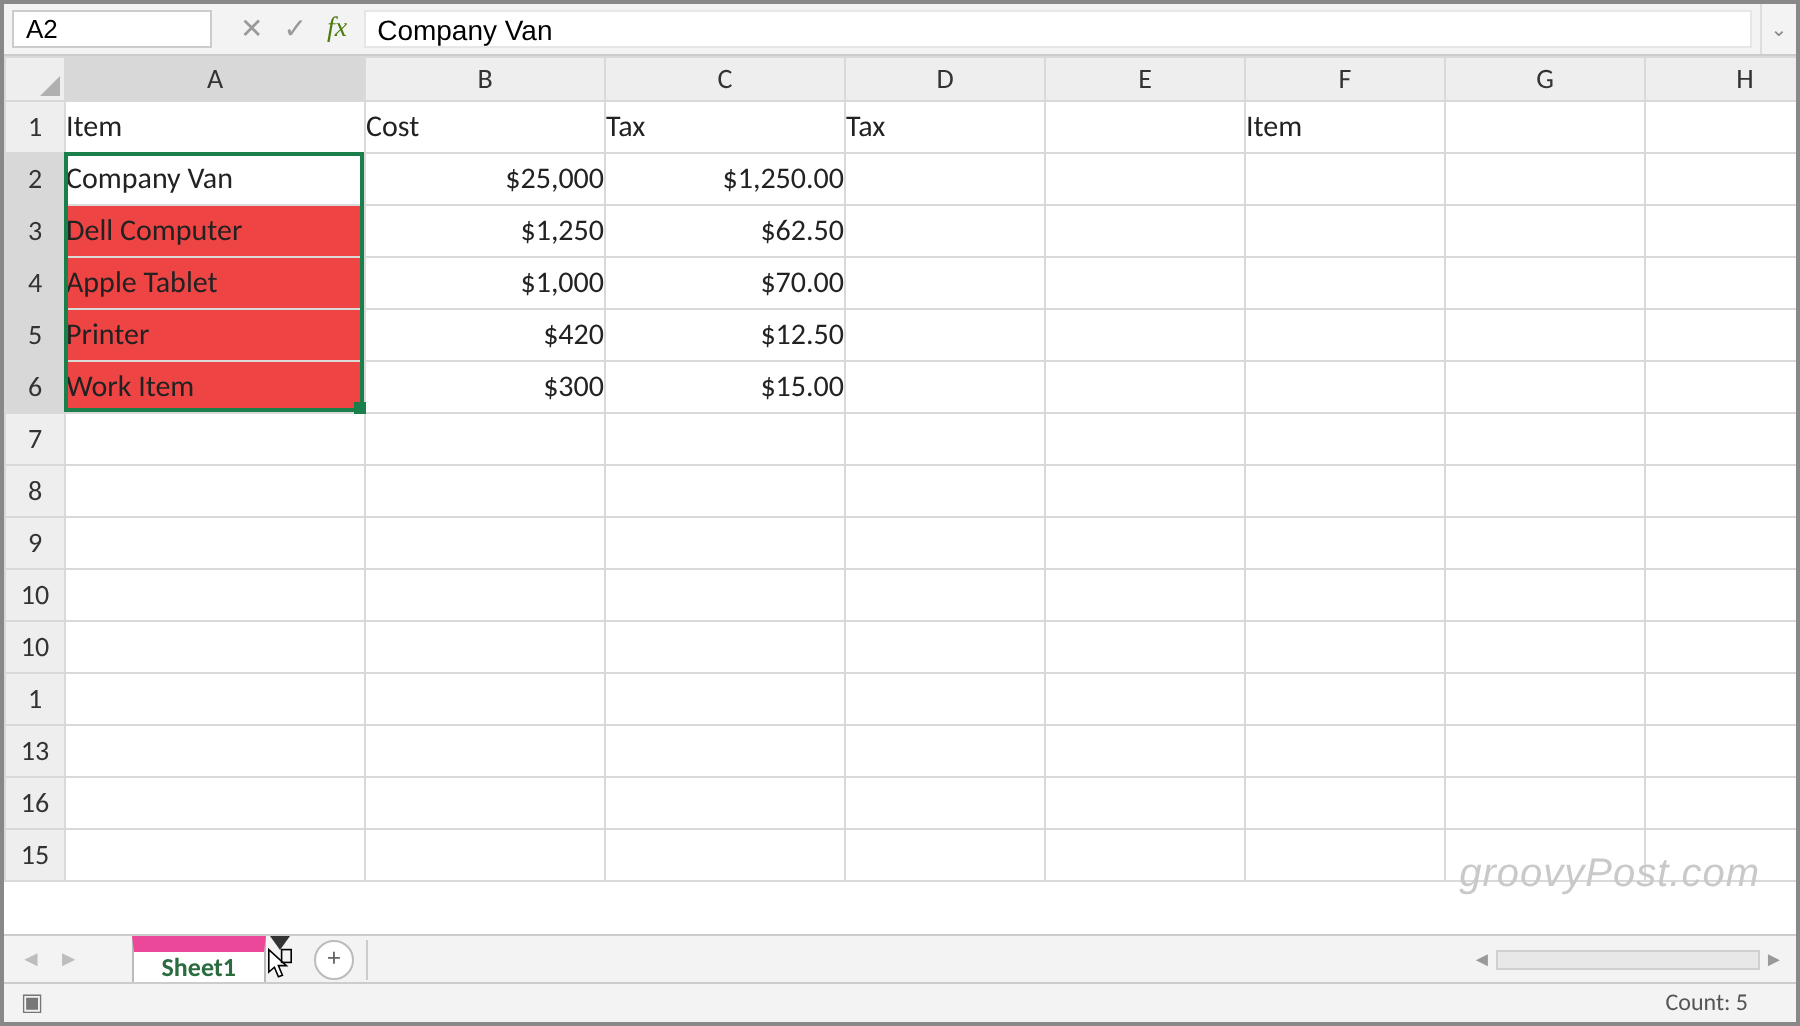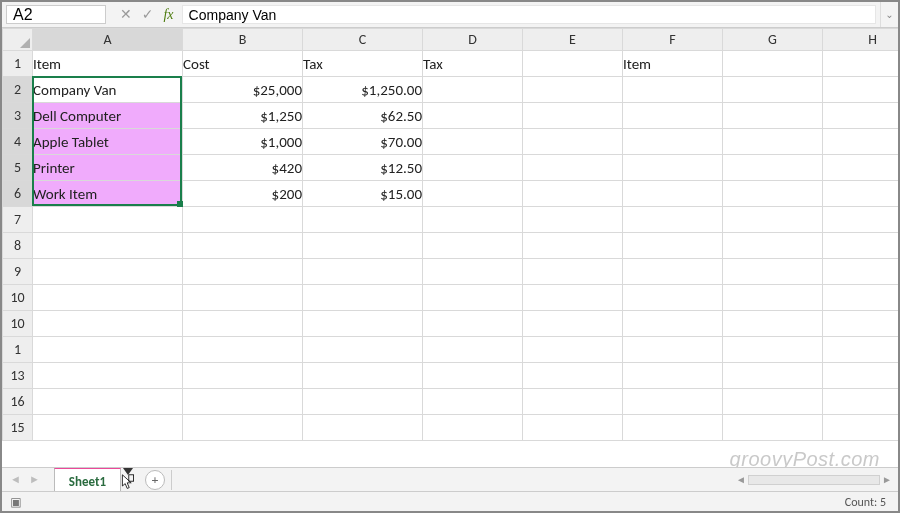--- a/index.html
+++ b/index.html
@@ -2,70 +2,70 @@
 <html><head>
 <meta charset="utf-8">
 <style>
   * { box-sizing: border-box; }
   html,body { margin:0; padding:0; font-family:Calibri,"Segoe UI",Arial,sans-serif; font-size:15px; color:#222; background:#fff; }
   .screen { width:900px; height:513px; border:2px solid #888; position:relative; background:#fff; overflow:hidden; }
 
   
   .fbar { height:26px; background:#f3f3f3; border-bottom:1px solid #ccc; display:flex; align-items:stretch; }
   .namebox-wrap { width:100px; border-right:1px solid #ccc; display:flex; align-items:center; padding:0 4px; background:#fff; margin:3px 0 3px 4px; border:1px solid #ccc; }
-  .namebox { flex:1; border:none; outline:none; font-size:16px; background:transparent; padding:0 2px; }
+  .namebox { flex:1; border:none; outline:none; font-size:13px; background:transparent; padding:0 2px; }
   .namebox-dd { width:10px; font-size:9px; color:#555; text-align:center; }
   .fbar-sep { width:6px; }
   .fbar-btns { display:flex; align-items:center; gap:10px; padding:0 8px; color:#9a9a9a; font-size:14px; }
   .fbar-btns .fx { font-style:italic; font-family:"Times New Roman",serif; color:#4d7c0f; }
   .formula-input { flex:1; border:none; outline:none; font-size:14px; padding:0 6px; background:#fff; margin:3px 4px 3px 0; border:1px solid #e6e6e6; }
   .fbar-expand { width:18px; display:flex; align-items:center; justify-content:center; color:#888; font-size:10px; border-left:1px solid #ddd; }
 
   
   .grid-wrap { position:absolute; top:26px; left:0; right:0; bottom:44px; overflow:hidden; }
   table.grid { border-collapse:collapse; table-layout:fixed; width:100%; }
   table.grid th, table.grid td { border:1px solid #d9d9d9; padding:0; }
   .corner { width:30px; height:22px; background:#eee; border-right:1px solid #bfbfbf; border-bottom:1px solid #bfbfbf; position:relative; }
   .corner::after { content:""; position:absolute; right:2px; bottom:2px; border-left:10px solid transparent; border-bottom:10px solid #b0b0b0; }
   th.colh { background:#eee; height:22px; font-weight:normal; font-size:14px; color:#333; text-align:center; border-bottom:1px solid #bfbfbf; }
   th.colh.active { background:#d8d8d8; }
   th.rowh { background:#eee; width:30px; font-weight:normal; font-size:14px; color:#333; text-align:center; }
   th.rowh.active { background:#d8d8d8; }
   td.cell { height:26px; padding:2px 6px; font-size:15px; vertical-align:middle; white-space:nowrap; overflow:hidden; }
   td.cell.bold { font-weight:normal; }
   td.cell.right { text-align:right; }
-  td.cell.sel { background:#f0abfc; }
+  td.cell.sel { background:#ef4444; }
   td.cell.sel.anchor { background:#fff; }
 
   
   .sel-border { position:absolute; border:2px solid #1a7f4b; pointer-events:none; }
   .sel-handle { position:absolute; width:6px; height:6px; background:#1a7f4b; right:-3px; bottom:-3px; }
 
   
   .tabbar { position:absolute; left:0; right:0; bottom:20px; height:24px; background:#f3f3f3; border-top:1px solid #ccc; display:flex; align-items:center; }
   .tab-nav { display:flex; gap:8px; padding:0 8px; color:#bdbdbd; font-size:11px; }
   .tab-nav span { cursor:pointer; }
-  .sheet-tab { height:24px; padding:2px 14px 0; background:#fff; border:1px solid #bbb; border-bottom:none; font-size:13px; font-weight:bold; color:#2a6b3f; display:flex; align-items:center; border-top:1px solid #ec4899; margin-left:6px; }
+  .sheet-tab { height:24px; padding:2px 14px 0; background:#fff; border:1px solid #bbb; border-bottom:none; font-size:13px; font-weight:bold; color:#2a6b3f; display:flex; align-items:center; border-top:8px solid #ec4899; margin-left:18px; }
   .insert-marker { position:relative; width:14px; height:24px; }
   .insert-marker .tri { position:absolute; top:0; left:2px; width:0; height:0; border-left:5px solid transparent; border-right:5px solid transparent; border-top:7px solid #333; }
   .cursor-pic { position:absolute; left:0; top:6px; width:14px; height:16px; }
   .addtab { width:20px; height:20px; border:1px solid #bbb; border-radius:50%; display:flex; align-items:center; justify-content:center; color:#666; font-size:13px; margin-left:10px; background:#fff; }
   .vsep { width:1px; height:20px; background:#ccc; margin:0 6px; }
   .tab-scroll { flex:1; }
   .tab-hscroll { width:160px; height:14px; background:#f3f3f3; display:flex; align-items:center; margin-right:4px;}
   .tab-hscroll .btn { width:14px; text-align:center; color:#999; font-size:10px;}
   .tab-hscroll .track { flex:1; height:10px; background:#e8e8e8; border:1px solid #d0d0d0; }
 
   
   .status { position:absolute; left:0; right:0; bottom:0; height:20px; background:#f3f3f3; border-top:1px solid #ccc; display:flex; align-items:center; font-size:12px; color:#555; }
   .status .rec { width:16px; height:14px; margin-left:6px; display:flex; align-items:center; justify-content:center; color:#777; font-size:12px; }
   .status .spacer { flex:1; }
-  .status .count { padding-right:12px; }
-
-  .watermark { position:absolute; right:18px; bottom:40px; font-family:Arial,sans-serif; font-style:italic; font-size:20px; color:#c9c9c9; pointer-events:none; letter-spacing:0.5px; }
+  .status .count { padding-right:24px; }
+
+  .watermark { position:absolute; right:18px; bottom:62px; font-family:Arial,sans-serif; font-style:italic; font-size:20px; color:#c9c9c9; pointer-events:none; letter-spacing:0.5px; }
 
   
   .cA{width:150px;} .cB{width:120px;} .cC{width:120px;} .cD{width:100px;} .cE{width:100px;} .cF{width:100px;} .cG{width:100px;} .cH{width:100px;}
 </style>
 </head>
 <body>
 
 <div class="screen">
 
   <div class="fbar">
@@ -161,21 +161,21 @@
         <td class="cell right">$12.50</td>
         <td class="cell"></td>
             <td class="cell"></td>
             <td class="cell"></td>
             <td class="cell"></td>
             <td class="cell"></td>
       </tr>
       <tr>
         <th class="rowh active">6</th>
         <td class="cell sel" id="cA6">Work Item</td>
-        <td class="cell right">$200</td>
+        <td class="cell right">$300</td>
         <td class="cell right">$15.00</td>
         <td class="cell"></td>
             <td class="cell"></td>
             <td class="cell"></td>
             <td class="cell"></td>
             <td class="cell"></td>
       </tr>
 
       <tr>
             <th class="rowh">7</th>

